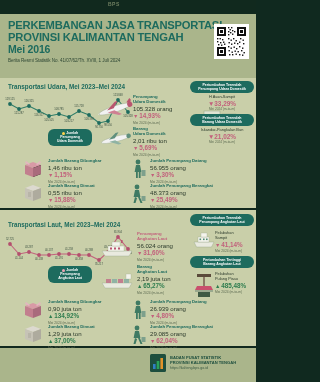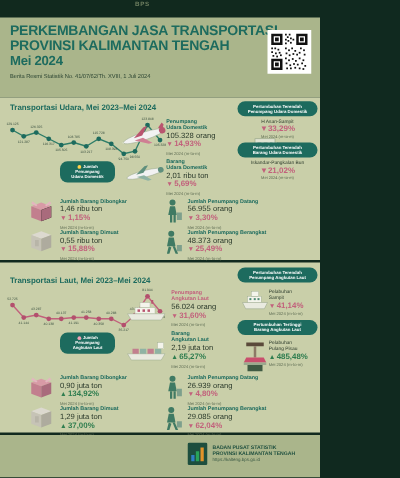--- a/index.html
+++ b/index.html
@@ -121,21 +121,21 @@
 <div class="page">
 
   <div class="topstripe">
     <span class="mini">BPS</span>
   </div>
 
   <div class="header">
     <div class="title">
       <span>PERKEMBANGAN JASA TRANSPORTASI</span><br>
       <span>PROVINSI KALIMANTAN TENGAH</span>
-      <span class="l3">Mei 2024</span>
+      <span class="l3">Mei 2016</span>
     </div>
     <div class="subtitle">Berita Resmi Statistik No. 41/07/62/Th. XVIII, 1 Juli 2024</div>
     <div class="qr">
       <svg width="31" height="31" viewBox="0 0 31 31">
         <rect width="31" height="31" fill="#fff"></rect>
         <g fill="#111">
           <rect x="1" y="1" width="9" height="9"></rect>
             <rect x="3" y="3" width="5" height="5" fill="#fff"></rect>
             <rect x="4" y="4" width="3" height="3"></rect>
           <rect x="21" y="1" width="9" height="9"></rect>

